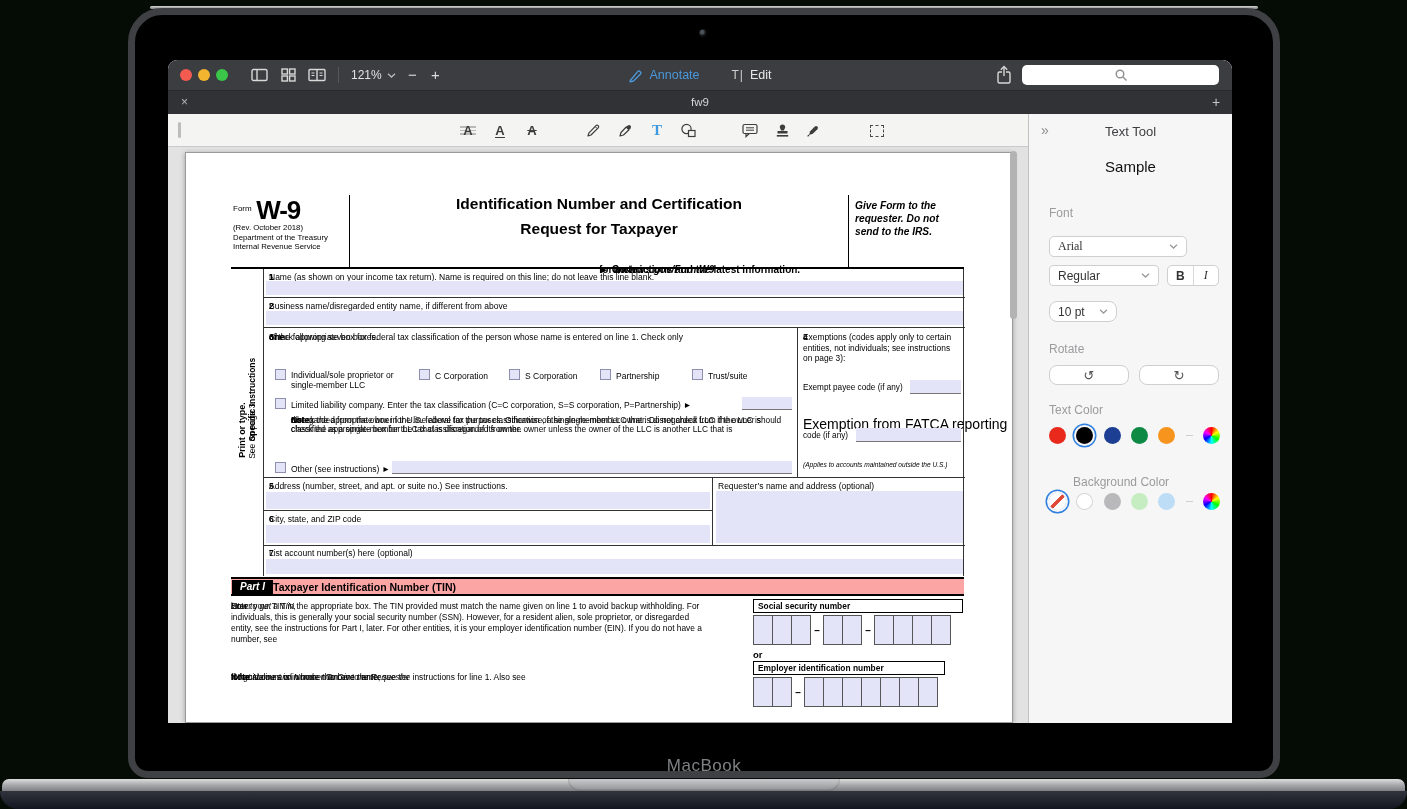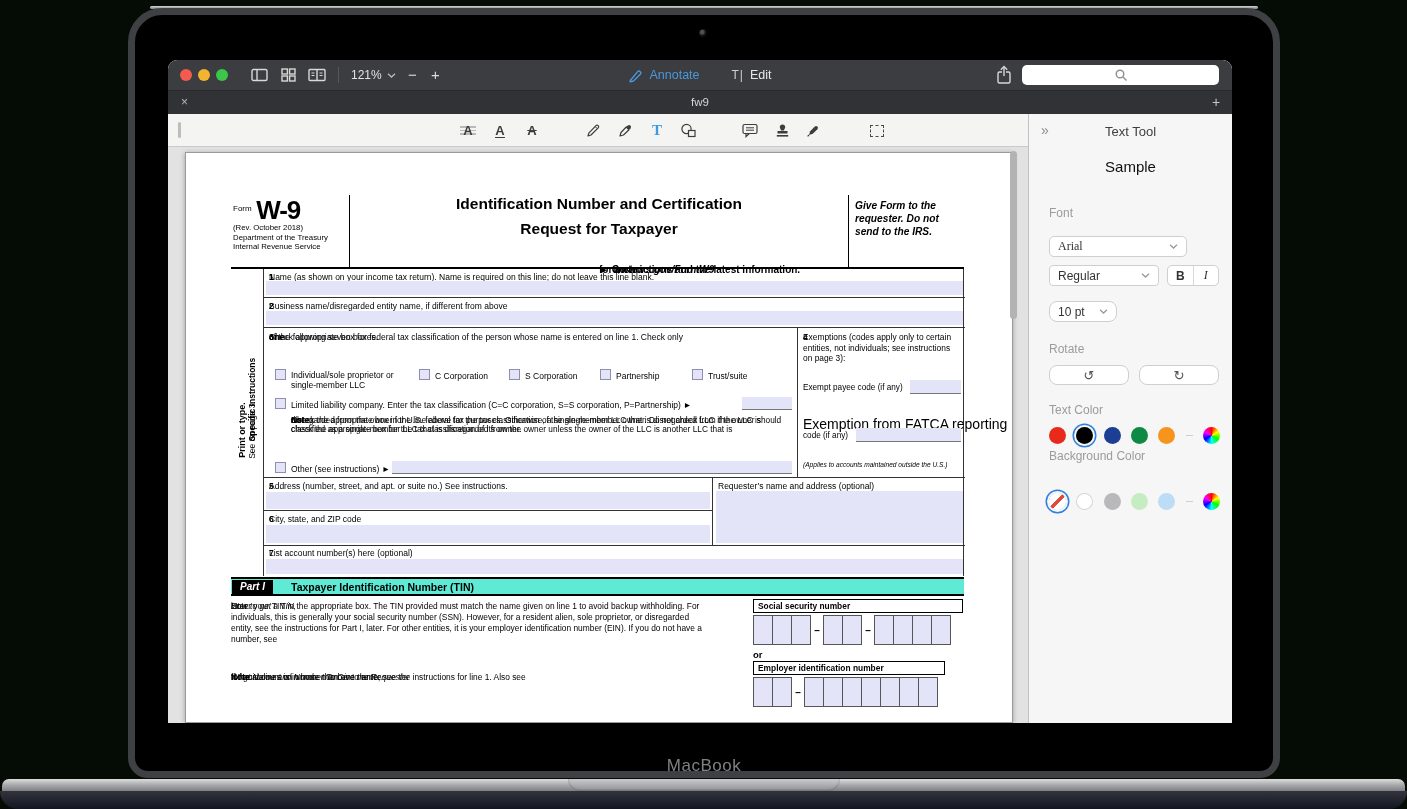--- a/index.html
+++ b/index.html
@@ -72,21 +72,21 @@
   .sel-box { width:14px; height:12px; border:1.6px dashed #4a4a4a; }
 
   .doc-area { position:relative; flex:1; background:#e2e2e3; overflow:hidden; }
   .scrollbar { position:absolute; left:842px; top:4px; width:7px; height:168px; border-radius:4px; background:#b3b3b4; }
 
   .panel { position:relative; width:204px; background:#f6f6f7; border-left:1px solid #c2c2c4; font-size:12px; color:#333; }
   .panel-collapse { position:absolute; left:12px; top:8px; color:#8d8d8f; font-size:14px; }
   .panel-title { position:absolute; left:0; width:100%; top:10px; text-align:center; color:#3e3e40; font-size:13px; }
   .sample { position:absolute; left:0; width:100%; top:44px; text-align:center; color:#101010; font-size:15px; }
   .grp-label { position:absolute; left:20px; color:#9b9b9d; font-size:12px; }
-  .lab-font{ top:92px; } .lab-rotate{ top:228px; } .lab-tcolor{ top:289px; } .lab-bcolor{ top:335px; }
+  .lab-font{ top:92px; } .lab-rotate{ top:228px; } .lab-tcolor{ top:289px; } .lab-bcolor{ top:361px;margin-left:24px; }
   .dd { position:absolute; height:21px; background:#fff; border:1px solid #cfcfd1; border-radius:5px;
     display:flex; align-items:center; padding:0 8px; justify-content:space-between; color:#333; }
   .dd-font { left:20px; top:122px; width:138px;font-family:Liberation Serif, serif; }
   .dd-style { left:20px; top:151px; width:110px; border-radius:4px; }
   .dd-size { left:20px; top:187px; width:68px; border-radius:8px; }
   .bi { position:absolute; left:138px; top:151px; width:52px; height:21px; border:1px solid #cfcfd1;
     border-radius:5px; background:#fff; display:flex; }
   .bi span { flex:1; display:flex; align-items:center; justify-content:center; font-size:12px; }
   .bi .b { font-weight:bold; border-right:1px solid #d8d8da; }
   .bi .i { font-style:italic; font-family:"Liberation Serif","DejaVu Serif",serif; }
@@ -155,21 +155,21 @@
   .row5l { top:209px; height:33px; width:448px; border-bottom:1px solid #333; }
   .row6l { top:242px; height:34px; width:448px; }
   .strip5 { left:2px; top:14px; width:444px; height:17px; }
   .strip6 { left:2px; top:14px; width:444px; height:18px; }
   .req-col { left:448px; top:209px; width:253px; height:67px; border-left:1px solid #333; }
   .req-lav { left:3px; top:13px; right:2px; bottom:2px; }
   .line276 { left:0; top:276px; width:701px; height:1px; background:#333; }
   .row7 { top:277px; height:30px; border-bottom:none; }
   .strip7 { left:2px; top:13px; width:697px; height:15px; }
 
-  .part-hdr { left:45px; width:733px; display:flex; align-items:center; gap:18px; background:#5eead4; }
+  .part-hdr { left:45px; width:733px; display:flex; align-items:center; background:#fca5a5; }
   .p1hdr { top:424px; height:19px; border-top:2.5px solid #000; border-bottom:2px solid #000; }
   .p2hdr { top:553px; height:19px; border-top:2.5px solid #000; }
   .part-badge { position:static; background:#000; color:#fff; font-weight:bold; font-style:italic;
     font-size:10px; padding:1px 8px 2px; margin-left:1px; }
   .part-title { position:static; font-weight:bold; font-size:10.5px; }
 
   .tin-text { left:45px; top:448px; width:472px; font-size:8.4px; line-height:11px; white-space:normal; }
   .tin-note { left:45px; top:519px; width:472px; font-size:8.4px; line-height:11px; white-space:normal; }
   .tin-text i, .tin-note i { font-style:italic; }
   .boxed-lbl { border:1.3px solid #000; height:14px; font-weight:bold; font-size:8.4px; padding:1px 0 0 4px; background:#fff; }

